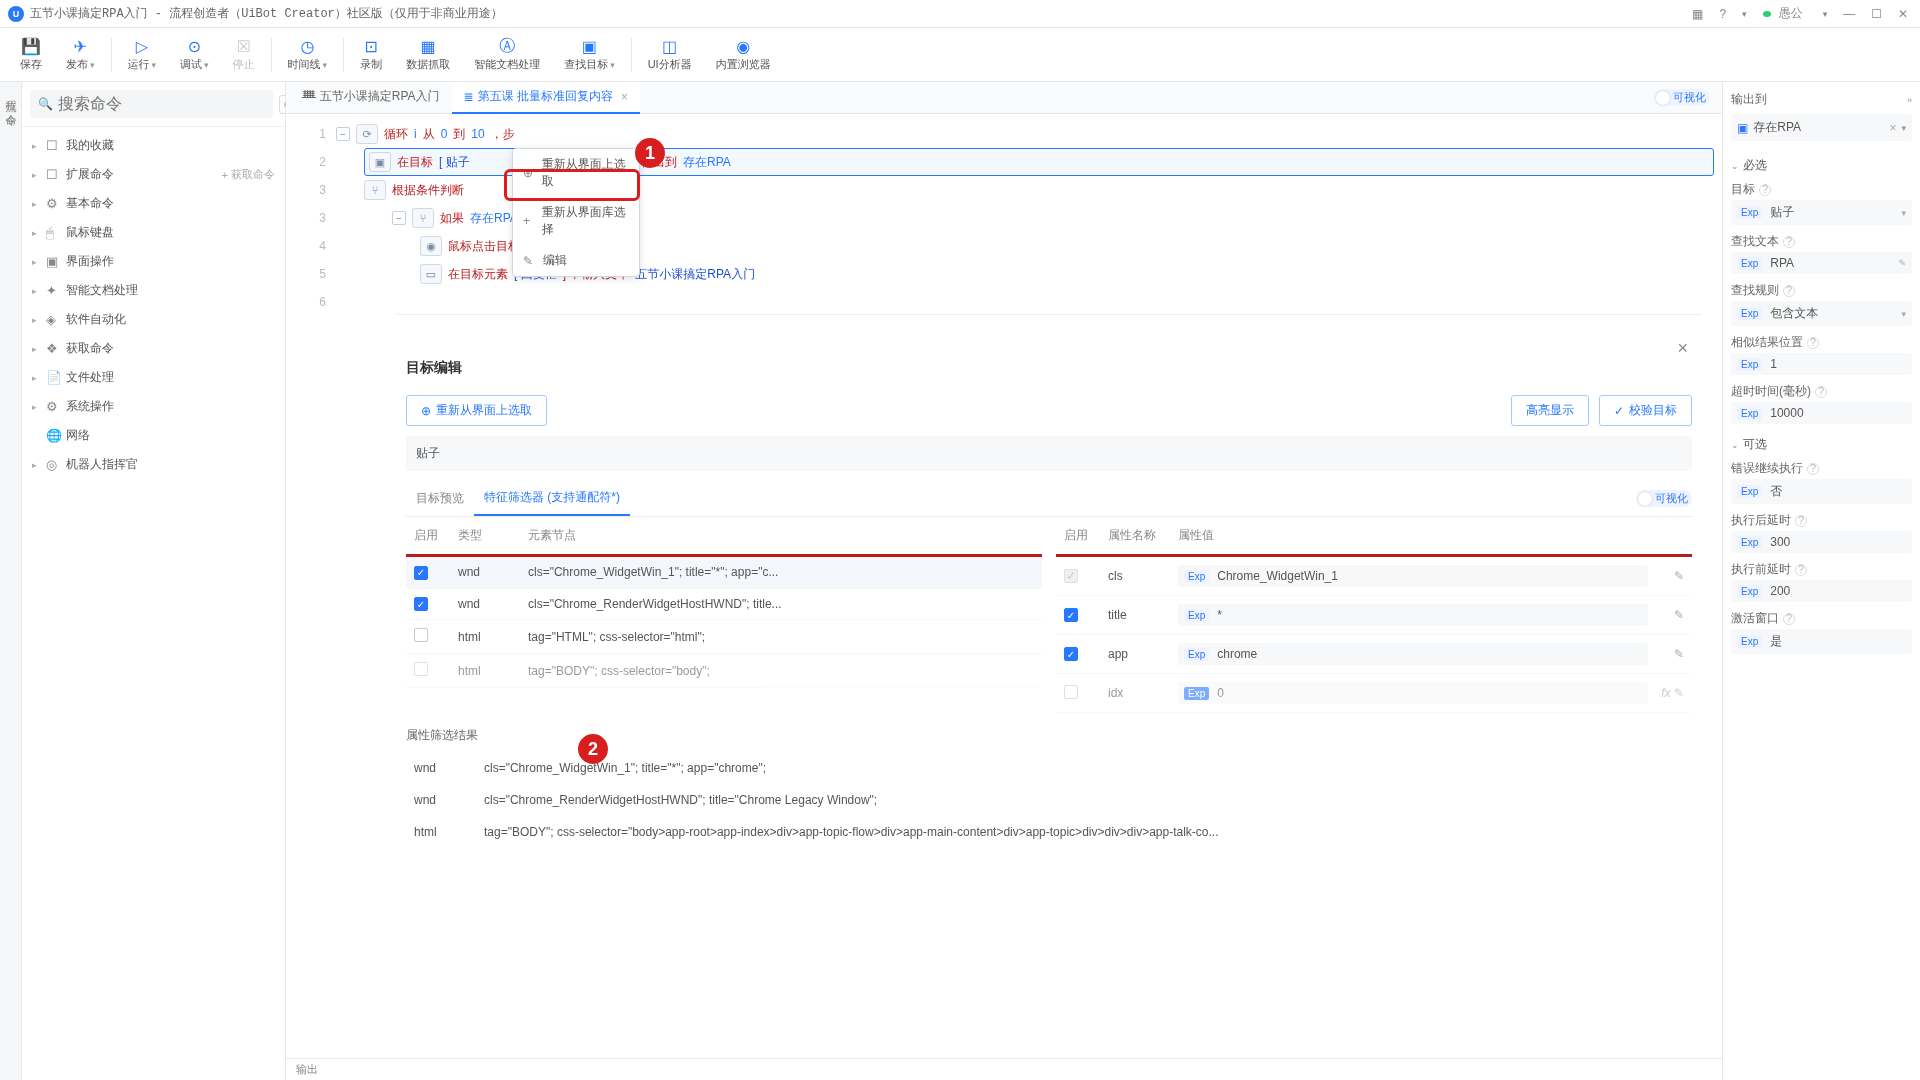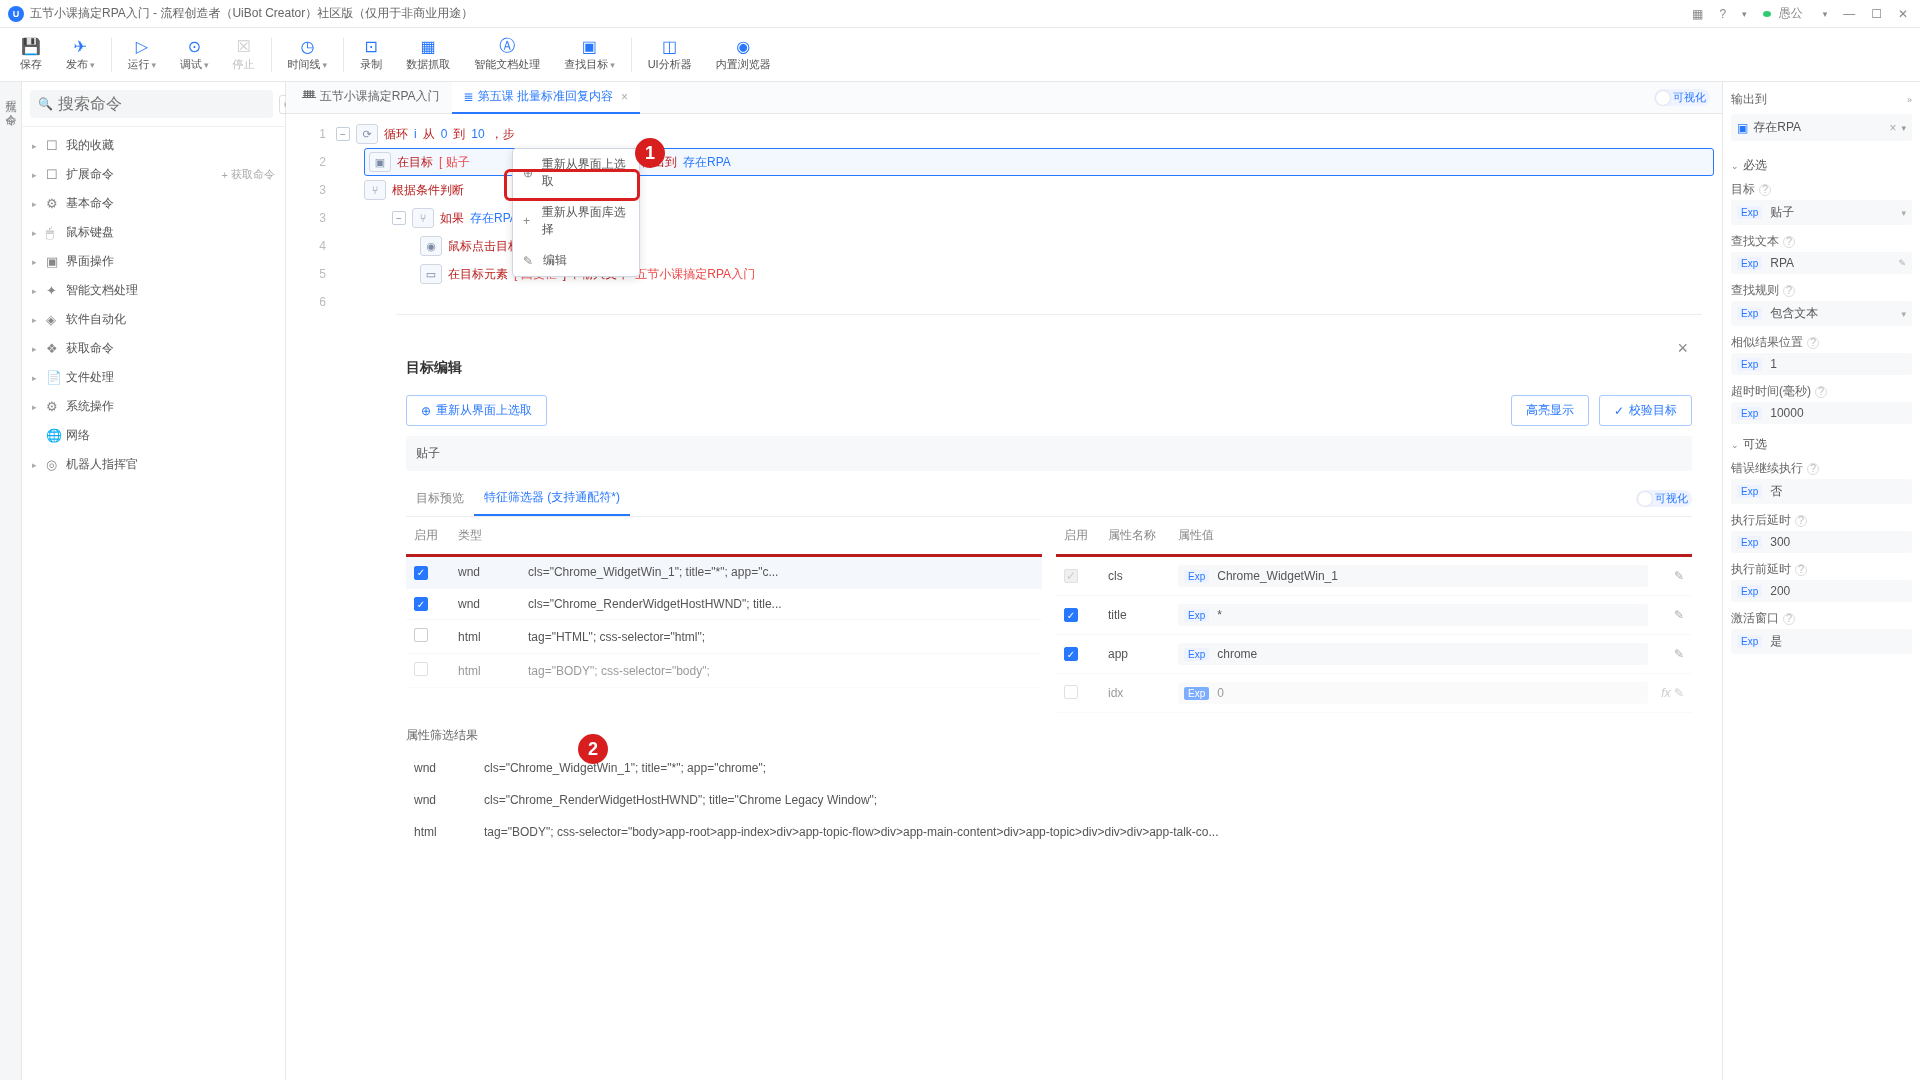--- a/index.html
+++ b/index.html
@@ -1,19 +1,19 @@
 <!DOCTYPE html>
 <html><head>
 <meta charset="utf-8">
 <style>
 * { margin: 0; padding: 0; box-sizing: border-box; font-family: "Microsoft YaHei", sans-serif; }
 body { font-size: 12px; color: #333; background: #fff; overflow: hidden; }
 .titlebar { height: 28px; display: flex; align-items: center; padding: 0 8px; background: #fff; border-bottom: 1px solid #e8e8e8; }
 .titlebar .logo { width: 16px; height: 16px; background: #2878ff; border-radius: 50%; margin-right: 6px; display:flex;align-items:center;justify-content:center;color:#fff;font-size:9px;font-weight:bold; }
-.titlebar .title { flex: 1; color: #666; font-size: 12px; }
+.titlebar .title { flex: 1; color: #666; font-size: 12px; font-family: Liberation Mono, monospace; }
 .titlebar .win-btns { display: flex; gap: 8px; align-items: center; }
 .titlebar .win-btns span { color: #888; cursor: pointer; padding: 2px 4px; }
 .status-dot { width: 6px; height: 6px; background: #2ecc71; border-radius: 50%; display: inline-block; margin-right: 4px; }
 .toolbar { height: 54px; display: flex; align-items: center; padding: 0 8px; border-bottom: 1px solid #e8e8e8; background: #fff; }
 .tb-btn { display: flex; flex-direction: column; align-items: center; justify-content: center; padding: 4px 12px; color: #555; cursor: pointer; font-size: 11px; gap: 2px; }
 .tb-btn.disabled { color: #bbb; }
 .tb-btn .ico { width: 20px; height: 18px; display: flex; align-items: center; justify-content: center; font-size: 16px; color: #2878ff; }
 .tb-btn.disabled .ico { color: #ccc; }
 .tb-btn .lbl { display: flex; align-items: center; gap: 2px; }
 .tb-sep { width: 1px; height: 34px; background: #e8e8e8; margin: 0 4px; }
@@ -46,21 +46,21 @@
 .code-line { display: flex; align-items: center; height: 28px; gap: 6px; }
 .code-line.indent1 { padding-left: 28px; }
 .code-line.indent2 { padding-left: 56px; }
 .code-line.indent3 { padding-left: 84px; }
 .line-ico { width: 22px; height: 20px; border: 1px solid #d0d7e2; border-radius: 3px; display: flex; align-items: center; justify-content: center; color: #7a8aa5; font-size: 11px; background: #f5f8fc; }
 .fold-ico { width: 14px; height: 14px; border: 1px solid #c5cedd; color: #7a8aa5; display: flex; align-items: center; justify-content: center; font-size: 10px; border-radius: 2px; }
 .tok { color: #b91c1c; }
 .tok-kw { color: #2878ff; }
 .tok-num { color: #2878ff; }
 .tok-var { color: #2878ff; }
-.tok-str { color: #ef4444; }
+.tok-str { color: #1d4ed8; }
 .line-sel { border: 1px solid #2878ff; border-radius: 3px; background: #f3f8ff; }
 .pill { display: inline-flex; align-items: center; border: 1px solid #2ecc71; border-radius: 3px; padding: 1px 5px; color: #2ecc71; gap:3px; }
 .context-menu { position: absolute; top: 34px; left: 176px; width: 128px; background: #fff; border: 1px solid #d0d7e2; border-radius: 4px; box-shadow: 0 2px 8px rgba(0,0,0,.12); z-index: 10; }
 .cm-item { display: flex; align-items: center; padding: 7px 10px; gap: 6px; color: #555; cursor: pointer; font-size: 12px; }
 .cm-ico { width: 14px; color: #888; }
 .marker { position: absolute; width: 30px; height: 30px; background: #d81e1e; border-radius: 50%; color: #fff; display: flex; align-items: center; justify-content: center; font-weight: bold; font-size: 18px; border: 3px solid #d81e1e; z-index: 20; }
 .marker1 { top: 24px; left: 299px; }
 .highlight-box { position: absolute; border: 3px solid #d81e1e; border-radius: 6px; z-index: 15; pointer-events: none; }
 .hb1 { top: 55px; left: 168px; width: 136px; height: 32px; }
 .modal { position: absolute; left: 60px; right: 20px; top: 200px; background: #fff; z-index: 5; border-top: 1px solid #eee; padding: 4px 0 20px; }
@@ -405,20 +405,21 @@
                 <span class="knob"></span>
                 <span class="vl">可视化</span>
               </div>
           </div>
 
           <div class="panel-body">
             <div class="table">
               <div class="thead">
                   <div class="col-en">启用</div>
                   <div class="col-type">类型</div>
+                  <div class="col-node">元素节点</div>
                 </div>
               <div class="trow sel">
                   <div class="col-en"><span class="chk on">✓</span></div>
                   <div class="col-type">wnd</div>
                   <div class="col-node">cls="Chrome_WidgetWin_1"; title="*"; app="c...</div>
                 </div>
               <div class="trow">
                   <div class="col-en"><span class="chk on">✓</span></div>
                   <div class="col-type">wnd</div>
                   <div class="col-node">cls="Chrome_RenderWidgetHostHWND"; title...</div>
@@ -502,20 +503,21 @@
                 <div class="rcol-t">html</div>
                 <div class="rcol-v">tag="BODY"; css-selector="body&gt;app-root&gt;app-index&gt;div&gt;app-topic-flow&gt;div&gt;app-main-content&gt;div&gt;app-topic&gt;div&gt;div&gt;div&gt;app-talk-co...</div>
               </div>
           </div>
 
           <div class="marker marker2">2</div>
         </div>
 
       </div>
     </div>
+    <div class="output-bar">输出</div>
   </div>
 
   <div class="props">
     <div class="props-head">
         <span>输出到</span>
         <span style="margin-left:auto" class="caret">»</span>
       </div>
     <div class="target-chip">
         <span class="tic">▣</span>
         <span>存在RPA</span>

